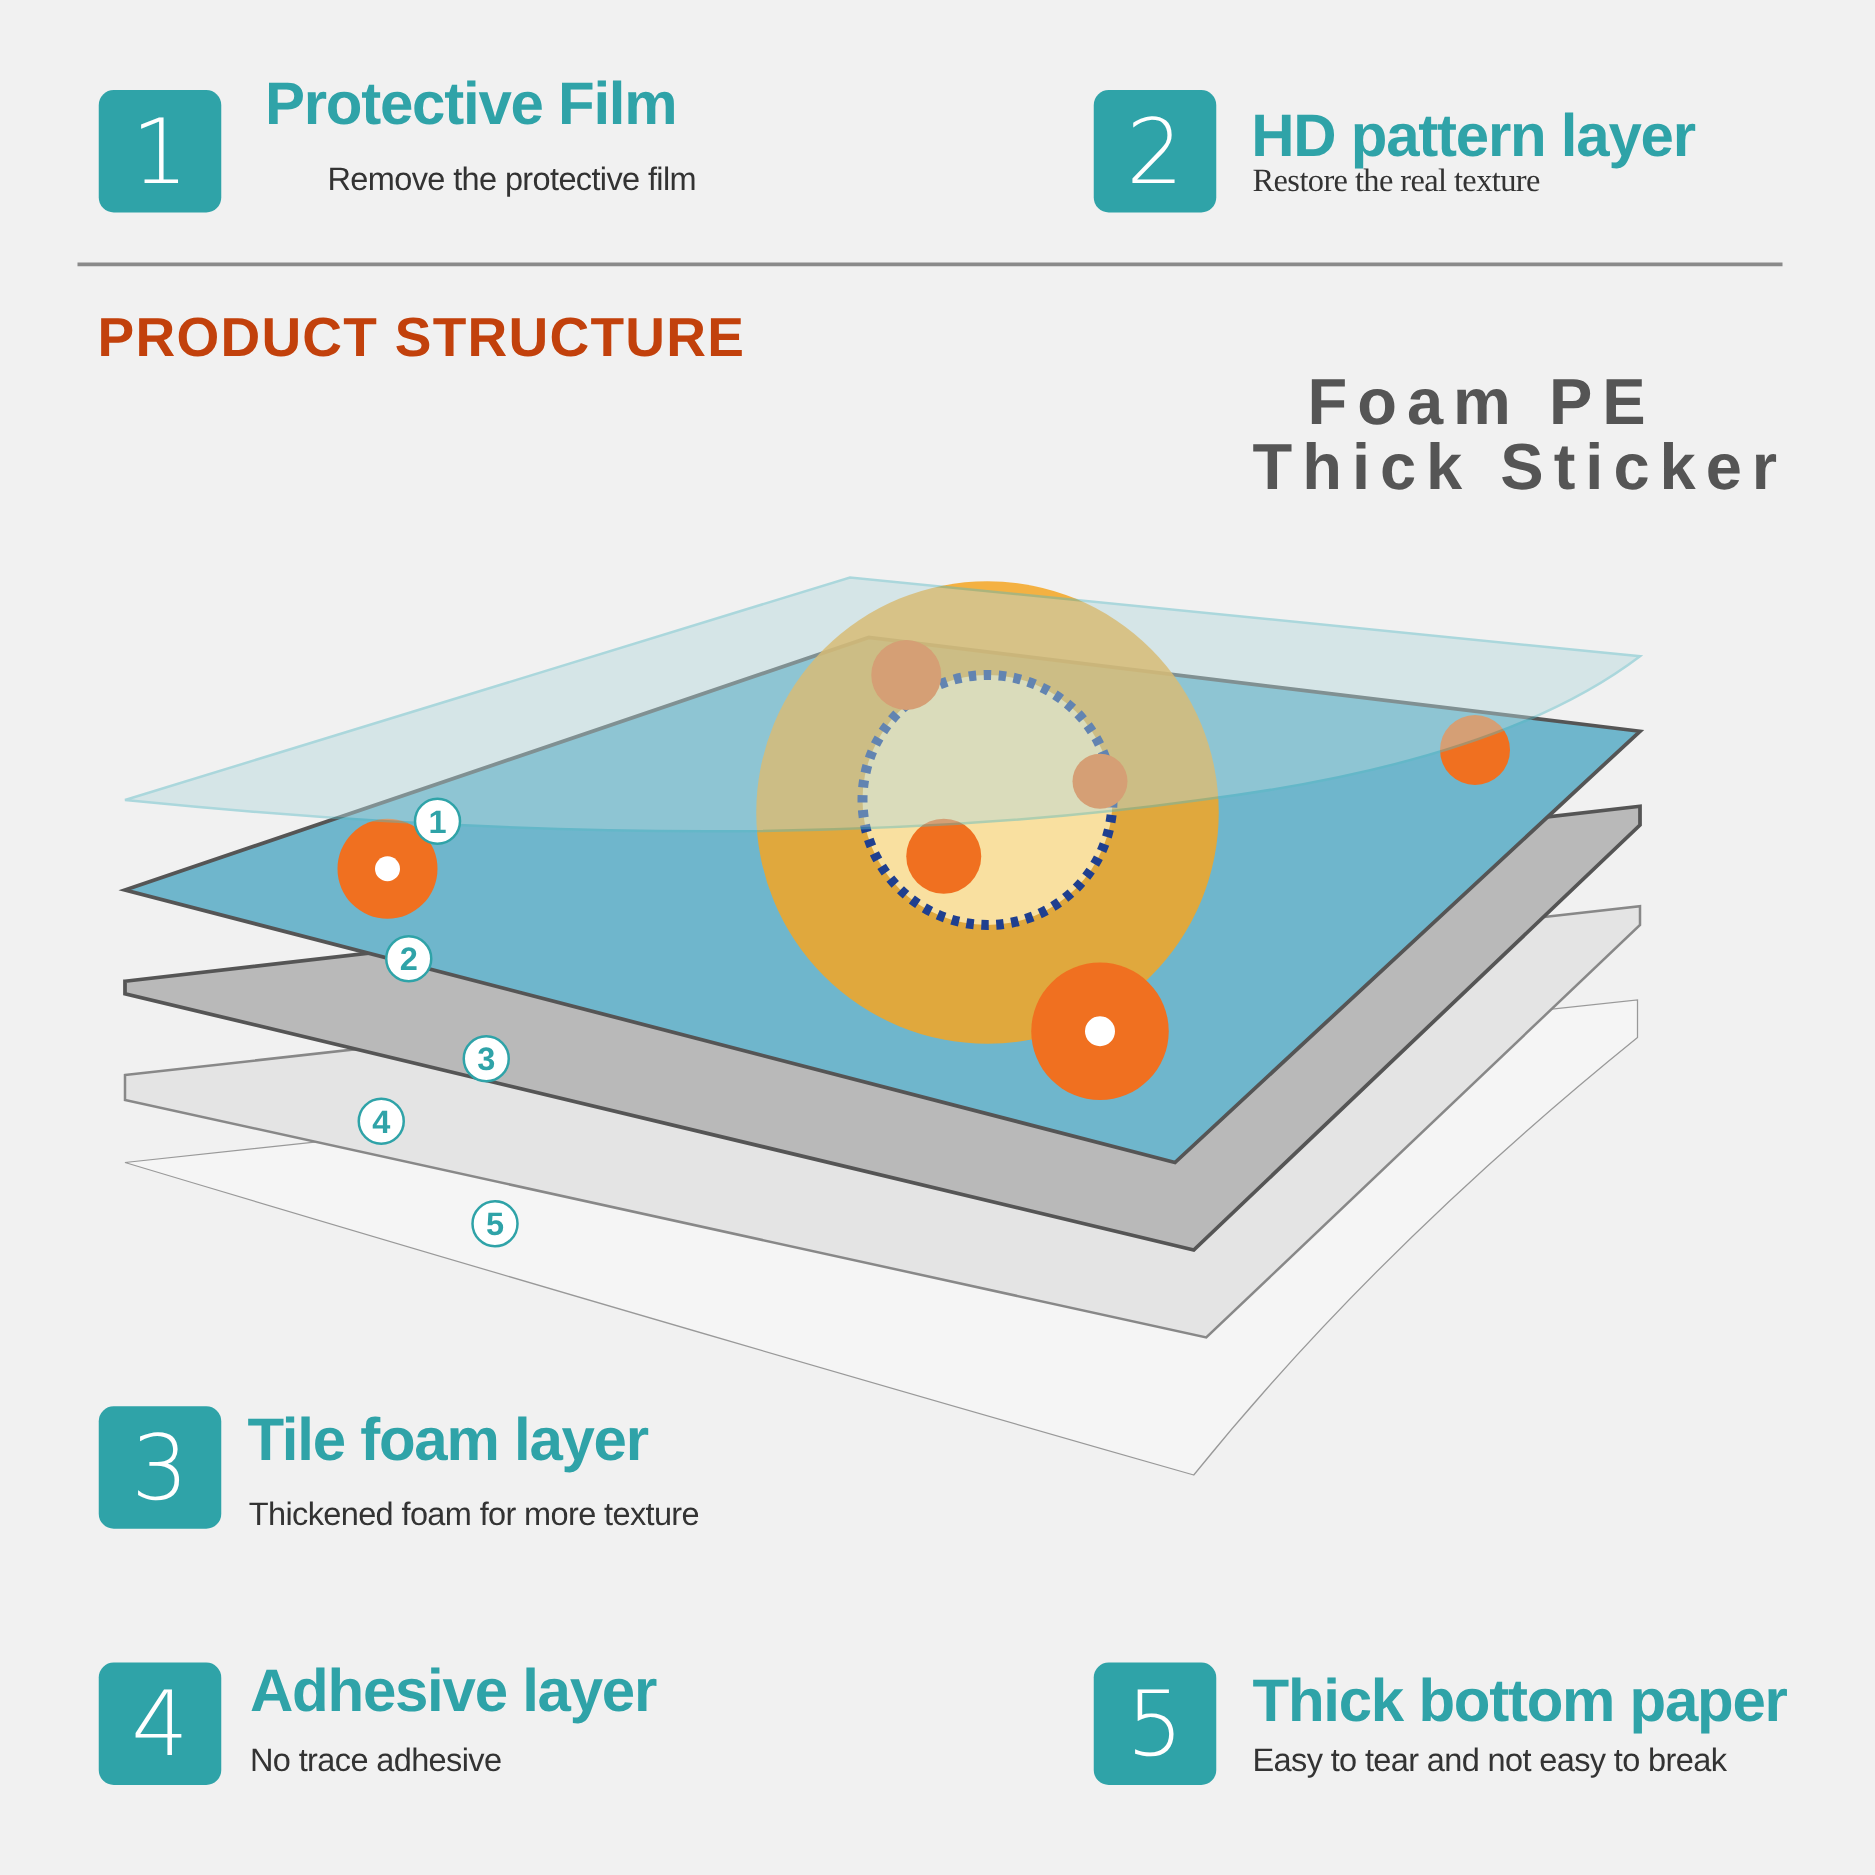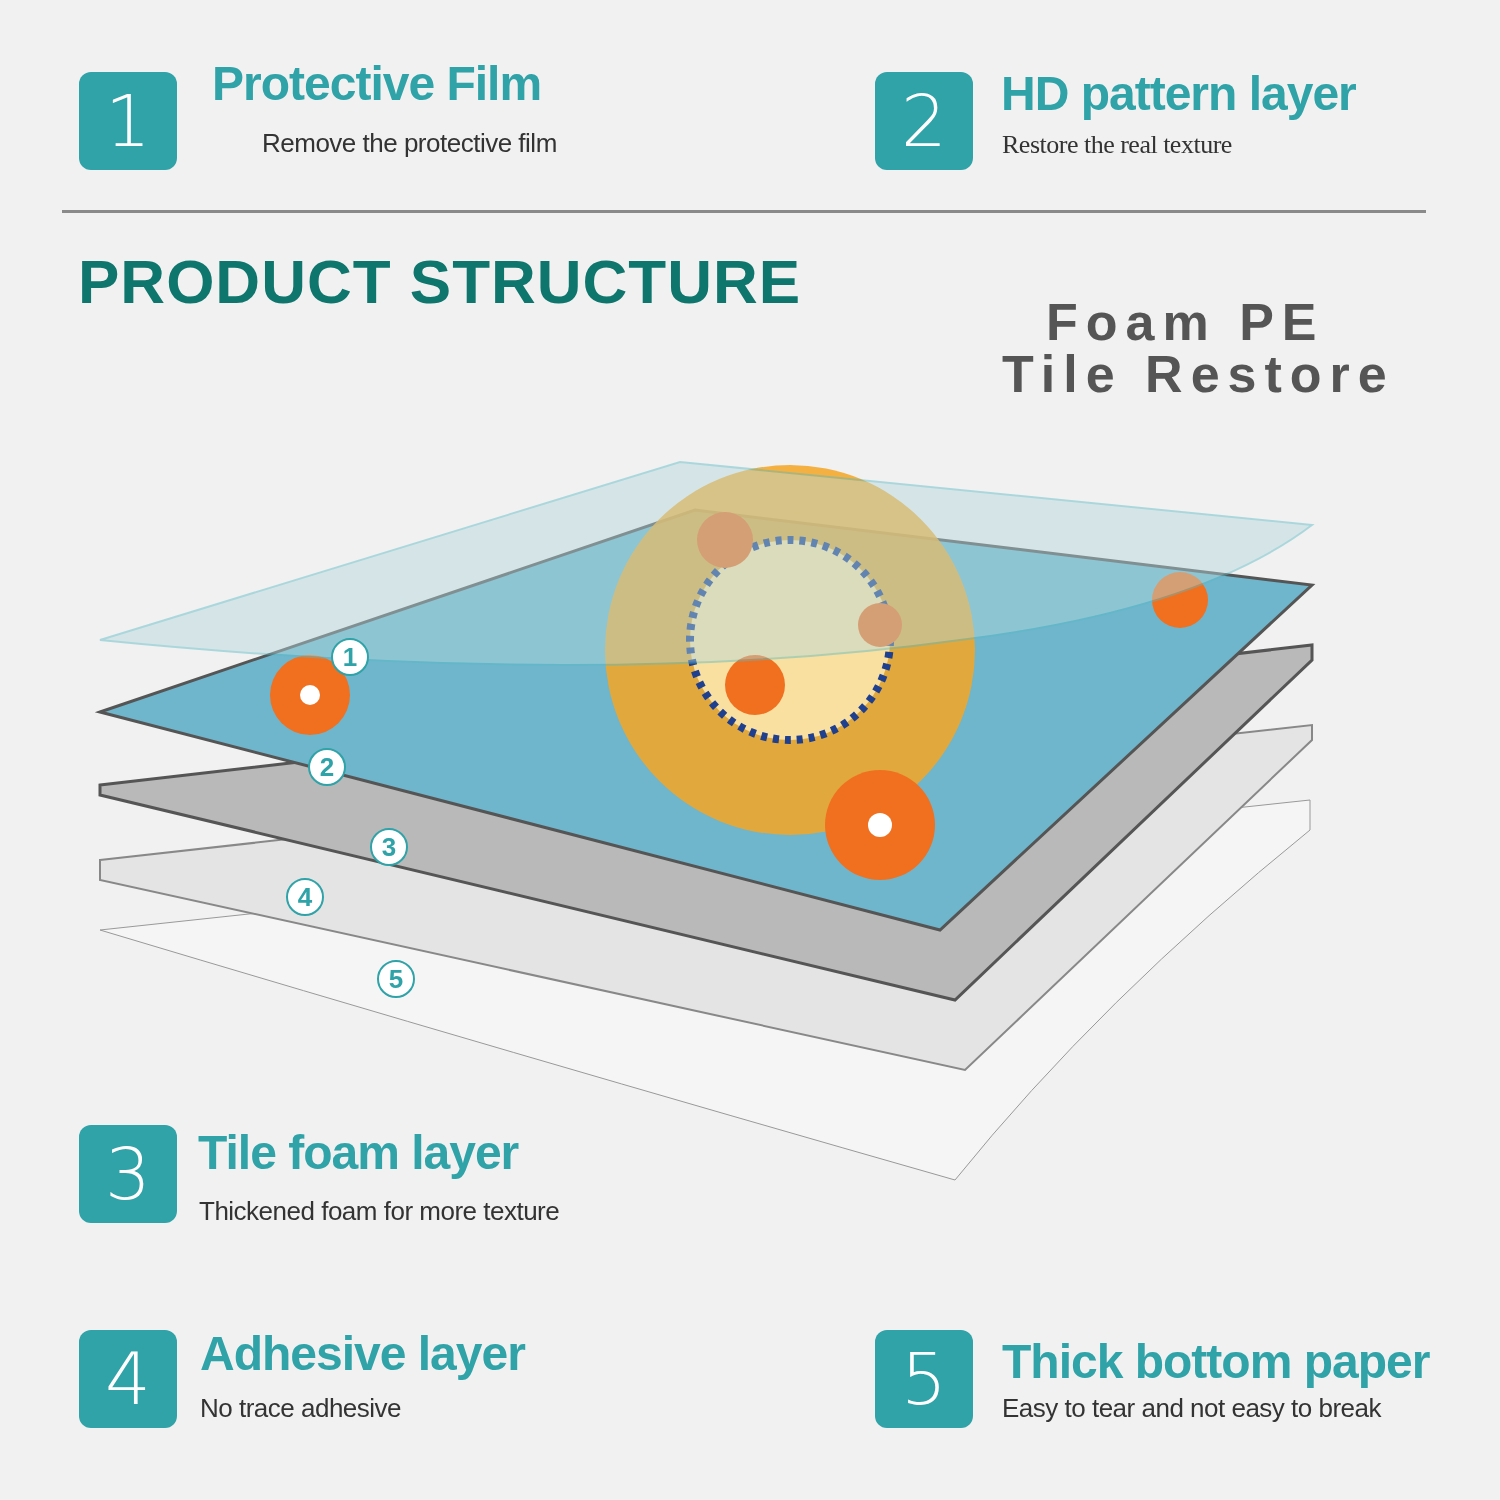--- a/index.html
+++ b/index.html
@@ -1,45 +1,45 @@
 <!DOCTYPE html>
 <html><head>
 <meta charset="utf-8">
 <style>
   html,body{margin:0;padding:0;}
   body{width:1500px;height:1500px;background:#f1f1f1;position:relative;overflow:hidden;font-family:"Liberation Sans","DejaVu Sans",sans-serif;}
   .badge{position:absolute;width:98px;height:98px;border-radius:12px;background:#2fa3a8;color:#fff;font-size:72px;line-height:98px;text-align:center;font-family:"DejaVu Sans",sans-serif;font-weight:300;}
   .ttl{position:absolute;color:#2fa3a8;font-weight:bold;font-size:48px;letter-spacing:-1px;white-space:nowrap;}
   .sub{position:absolute;color:#333;font-size:26px;white-space:nowrap;letter-spacing:-0.5px;}
   .divider{position:absolute;left:62px;top:210px;width:1364px;height:3px;background:#8a8a8a;}
-  .ps-title{position:absolute;left:78px;top:246px;font-size:62px;font-weight:bold;color:#0f766e;letter-spacing:1px;white-space:nowrap;}
+  .ps-title{position:absolute;left:78px;top:246px;font-size:44px;font-weight:bold;color:#c2410c;letter-spacing:1px;white-space:nowrap;}
   .ps-desc{position:absolute;left:78px;top:330px;font-size:38px;color:#555;line-height:48px;width:700px;}
   .prod{position:absolute;color:#555;font-weight:bold;font-size:52px;letter-spacing:8px;text-align:center;white-space:nowrap;}
   .num-circle{position:absolute;width:34px;height:34px;border-radius:50%;background:#fff;border:2px solid #2fa3a8;color:#2fa3a8;font-weight:bold;font-size:26px;line-height:34px;text-align:center;}
   svg.layers{position:absolute;left:0;top:440px;}
 </style>
 </head>
 <body>
 
 <div class="badge" style="left:79px;top:72px;">1</div>
 <div class="ttl" style="left:212px;top:56px;">Protective Film</div>
 <div class="sub" style="left:214px;top:128px;margin-left:48px;">Remove the protective film</div>
 
 <div class="badge" style="left:875px;top:72px;">2</div>
-<div class="ttl" style="left:1001px;top:66px;">HD pattern layer</div>
+<div class="ttl" style="left:1001px;top:82px;">HD pattern layer</div>
 <div class="sub" style="left:1002px;top:130px;font-family:Liberation Serif, serif;">Restore the real texture</div>
 
 <div class="divider"></div>
 
 <div class="ps-title">PRODUCT STRUCTURE</div>
 <div class="ps-desc">
 </div>
 
 <div class="prod" style="left:1046px;top:280px;margin-top:12px;">Foam PE</div>
-<div class="prod" style="left:1002px;top:344px;">Tile Restore</div>
+<div class="prod" style="left:1002px;top:344px;">Thick Sticker</div>
 
 <svg class="layers" width="1500" height="760" viewBox="0 440 1500 760">
 
   <path d="M100 930 L1310 800 L1310 830 Q1100 1000 955 1180 Q500 1050 100 930 Z" fill="#f5f5f5" stroke="#999" stroke-width="1"></path>
 
   <path d="M100 860 L1312 725 L1312 740 L965 1070 L100 880 Z" fill="#e4e4e4" stroke="#888" stroke-width="2"></path>
 
   <path d="M100 785 L1312 645 L1312 660 L955 1000 L100 795 Z" fill="#b9b9b9" stroke="#555" stroke-width="3"></path>
 
   <path d="M100 712 L695 510 L1312 585 L940 930 Z" fill="#6fb6cc" stroke="#555" stroke-width="3"></path>

